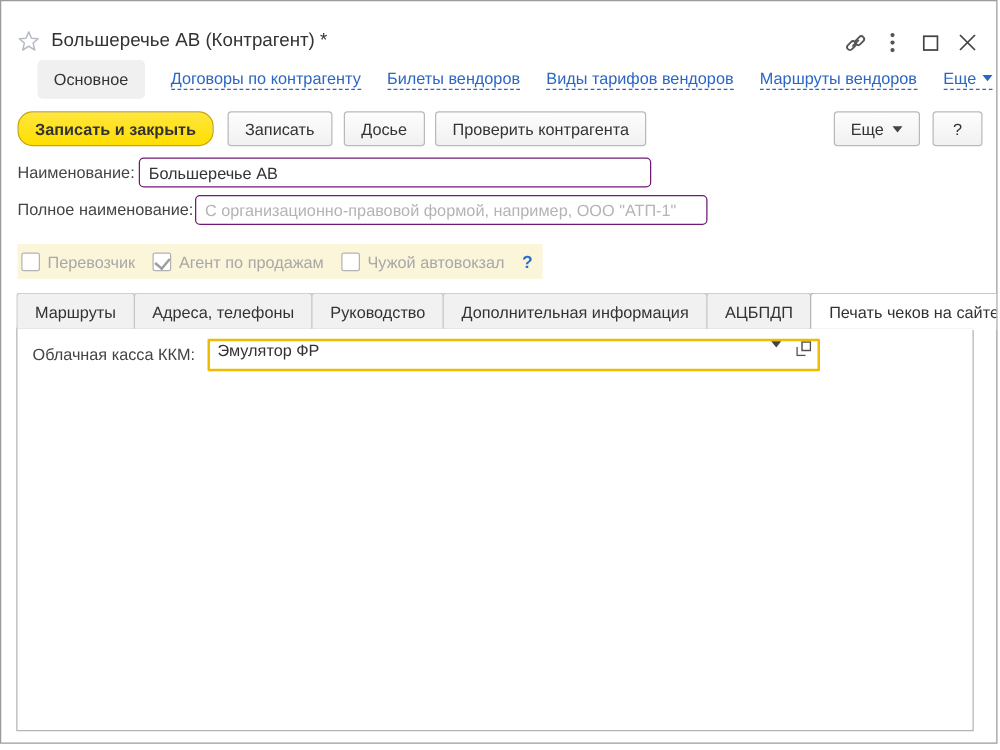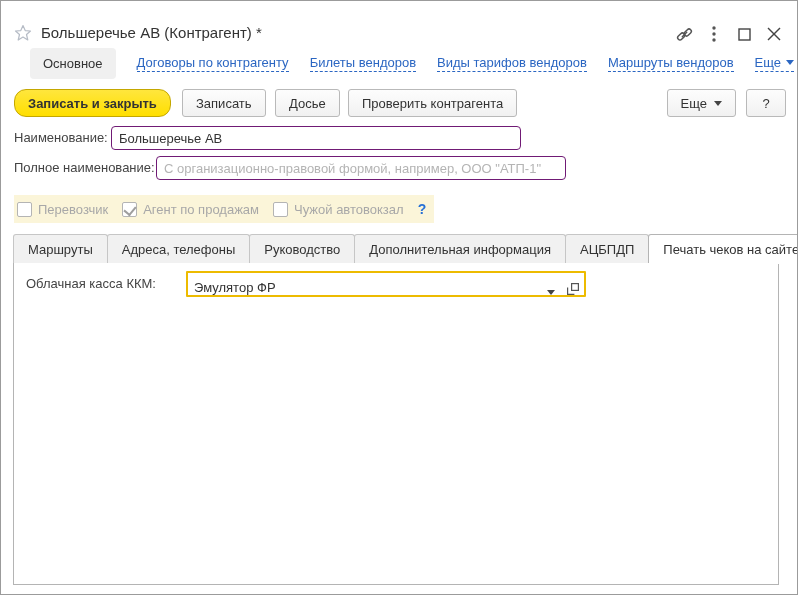--- a/index.html
+++ b/index.html
@@ -41,21 +41,21 @@
 
   
   .tabstrip { position:absolute; left:12px; top:233px; height:29px; display:flex; align-items:stretch; z-index:2; font-size:13px; }
   .tab { display:flex; align-items:center; padding:0 14px; background:#f1f1f1; border:1px solid #c6c6c6; border-bottom:none; border-radius:3px 3px 0 0; color:#333; margin-right:-1px; cursor:pointer; white-space:nowrap; }
   .tab.active { background:#fff; border:1px solid #b4b4b4; border-bottom:none; position:relative; z-index:3; }
   .tab.active::after { content:""; position:absolute; left:0; right:0; bottom:-1px; height:1px; background:#fff; }
   .panel { position:absolute; left:12px; top:261px; width:766px; height:323px; border:1px solid #b4b4b4; background:#fff; z-index:1; }
 
   
   .combo-label { position:absolute; left:12px; top:13px; font-size:13px; color:#444; }
-  .combo { position:absolute; left:152px; top:8px; width:400px; height:26px; border:2px solid #edbb00; border-radius:1px; background:#fff; display:flex; align-items:flex-end;margin-left:20px; }
+  .combo { position:absolute; left:152px; top:8px; width:490px; height:26px; border:2px solid #edbb00; border-radius:1px; background:#fff; display:flex; align-items:flex-start; }
   .combo-value { flex:1; display:flex; align-items:center; padding-left:6px; font-size:13px; color:#333; overflow:hidden; }
   .combo-btn { width:19px; display:flex; align-items:center; justify-content:center; cursor:pointer; }
   .combo-sep { width:1px; background:#b4b4b4; margin:0; }
   .combo-open { width:23px; display:flex; align-items:center; justify-content:center; cursor:pointer; }
 </style>
 </head>
 <body>
 
 <div class="window">
 

